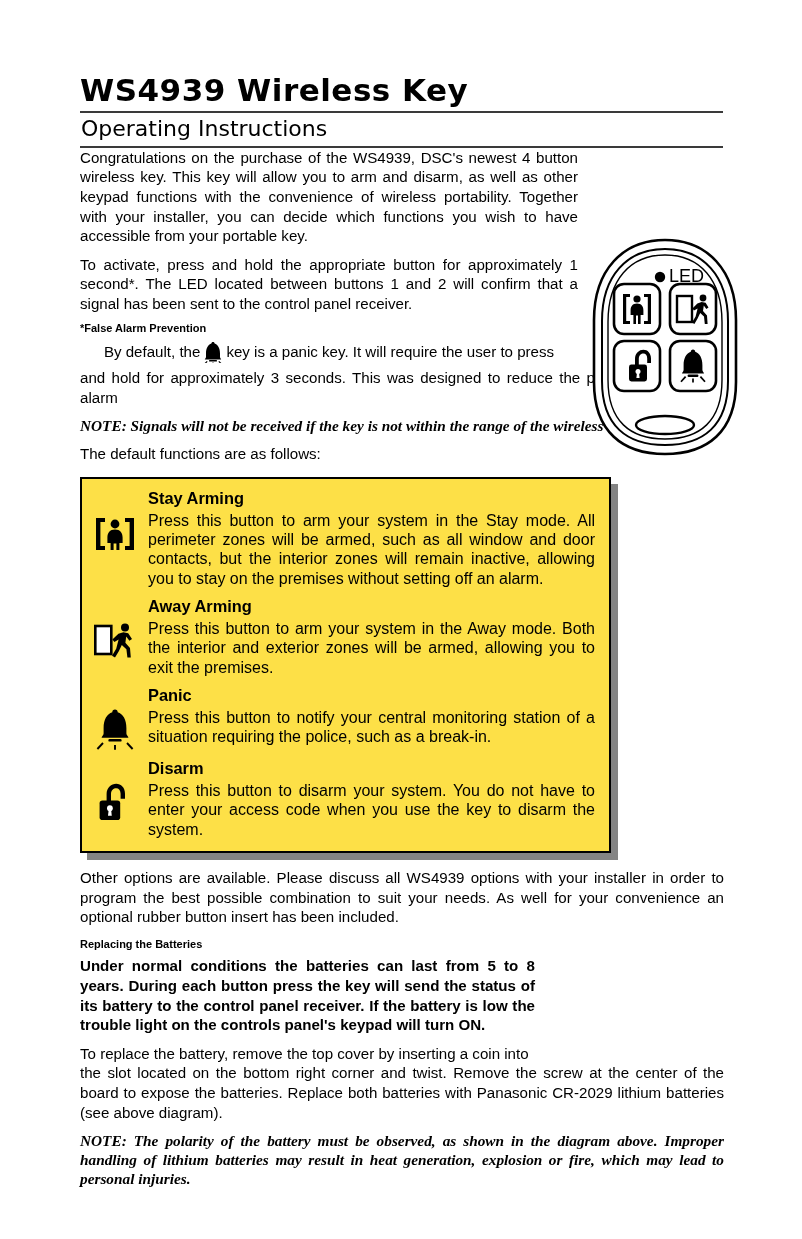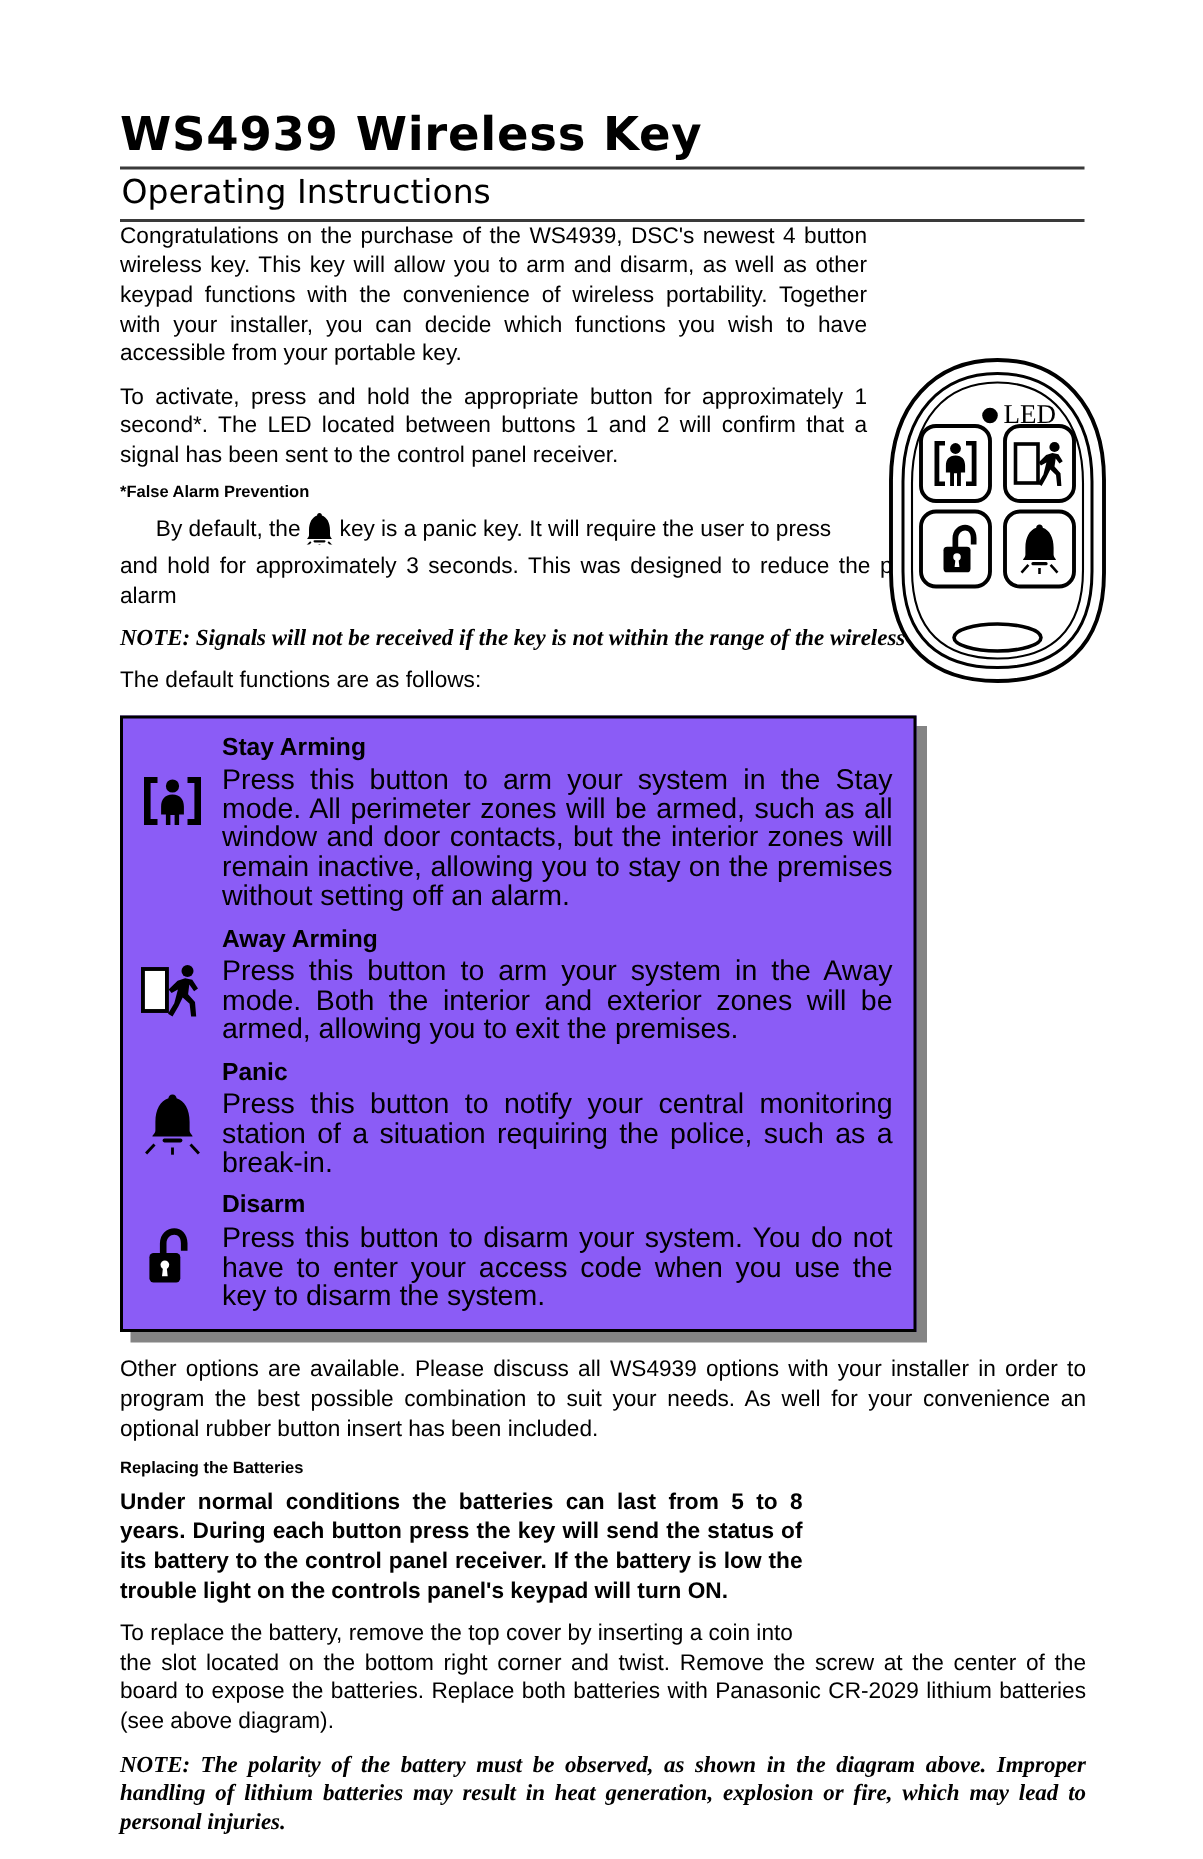--- a/index.html
+++ b/index.html
@@ -87,21 +87,21 @@
     width: 160px;
     height: 222px;
   }
 
   
   .fn-box {
     position: relative;
     margin-top: 13px;
     width: 531px;
     border: 2px solid #000000;
-    background: #8b5cf6;
+    background: #fde047;
     box-shadow: 7px 7px 0 0 #848484;
     box-sizing: border-box;
     padding: 10px 14px 12px 0;
   }
   .fn-row {
     display: flex;
     align-items: flex-start;
     margin-bottom: 9px;
   }
   .fn-row:last-child { margin-bottom: 0; }
@@ -114,21 +114,21 @@
     padding-top: 26px;
   }
   .fn-text { flex: 1 1 auto; }
   .fn-title {
     font-size: 16.4px;
     font-weight: bold;
     line-height: 1.2;
     margin: 0 0 2px 0;
   }
   .fn-desc {
-    font-size: 19px;
+    font-size: 16px;
     line-height: 19.4px;
     text-align: justify;
     margin: 0;
   }
 
   
   .inline-bell {
     display: inline-block;
     vertical-align: -6px;
     width: 20px;
@@ -209,21 +209,21 @@
             <path d="M13 1.6 C14.4 1.6 15.2 2.6 15.2 3.8 C19.6 5.4 22.4 10 22.4 17.2 L22.4 22 C22.4 23.6 24 24.4 24 25.4 L2 25.4 C2 24.4 3.6 23.6 3.6 22 L3.6 17.2 C3.6 10 6.4 5.4 10.8 3.8 C10.8 2.6 11.6 1.6 13 1.6 Z"></path>
             <rect x="7.6" y="26.6" width="10.8" height="2.3" rx="1"></rect>
 
             <path d="M1 33.8 L5.6 28.6" stroke="#000000" stroke-width="1.7" fill="none"></path>
             <path d="M13 34.6 L13 30.6" stroke="#000000" stroke-width="1.7" fill="none"></path>
             <path d="M25 33.8 L20.4 28.6" stroke="#000000" stroke-width="1.7" fill="none"></path>
           </g>
 
           <ellipse cx="80" cy="189" rx="29" ry="9" fill="#ffffff" stroke="#000000" stroke-width="2.4"></ellipse>
         </svg>
-        <div style="position:absolute; left:84px; top:30px; font-size:18px; font-family:Liberation Serif, serif;">LED</div>
+        <div style="position:absolute; left:84px; top:30px; font-size:18px; font-family:Liberation Sans, sans-serif;">LED</div>
       </div>
 
       <p class="body intro-col">Congratulations on the purchase of the WS4939, DSC's newest 4 button wireless key. This key will allow you to arm and disarm, as well as other keypad functions with the convenience of wireless portability. Together with your installer, you can decide which functions you wish to have accessible from your portable key.</p>
       <p class="body intro-col">To activate, press and hold the appropriate button for approximately 1 second*. The LED located between buttons 1 and 2 will confirm that a signal has been sent to the control panel receiver.</p>
 
       <h3 class="h-bold">*False Alarm Prevention</h3>
 
       <p class="body intro-col" style="text-align:center; margin-bottom:5px;">
         <span>By default, the</span><span class="inline-bell"><svg width="20" height="22" viewBox="0 0 20 22" xmlns="http://www.w3.org/2000/svg">
             <path d="M10 1 C11 1 11.6 1.7 11.6 2.6 C14.9 3.8 17 7.2 17 12.5 L17 15.9 C17 17.1 18.2 17.7 18.2 18.4 L1.8 18.4 C1.8 17.7 3 17.1 3 15.9 L3 12.5 C3 7.2 5.1 3.8 8.4 2.6 C8.4 1.7 9 1 10 1 Z" fill="#000000"></path>

